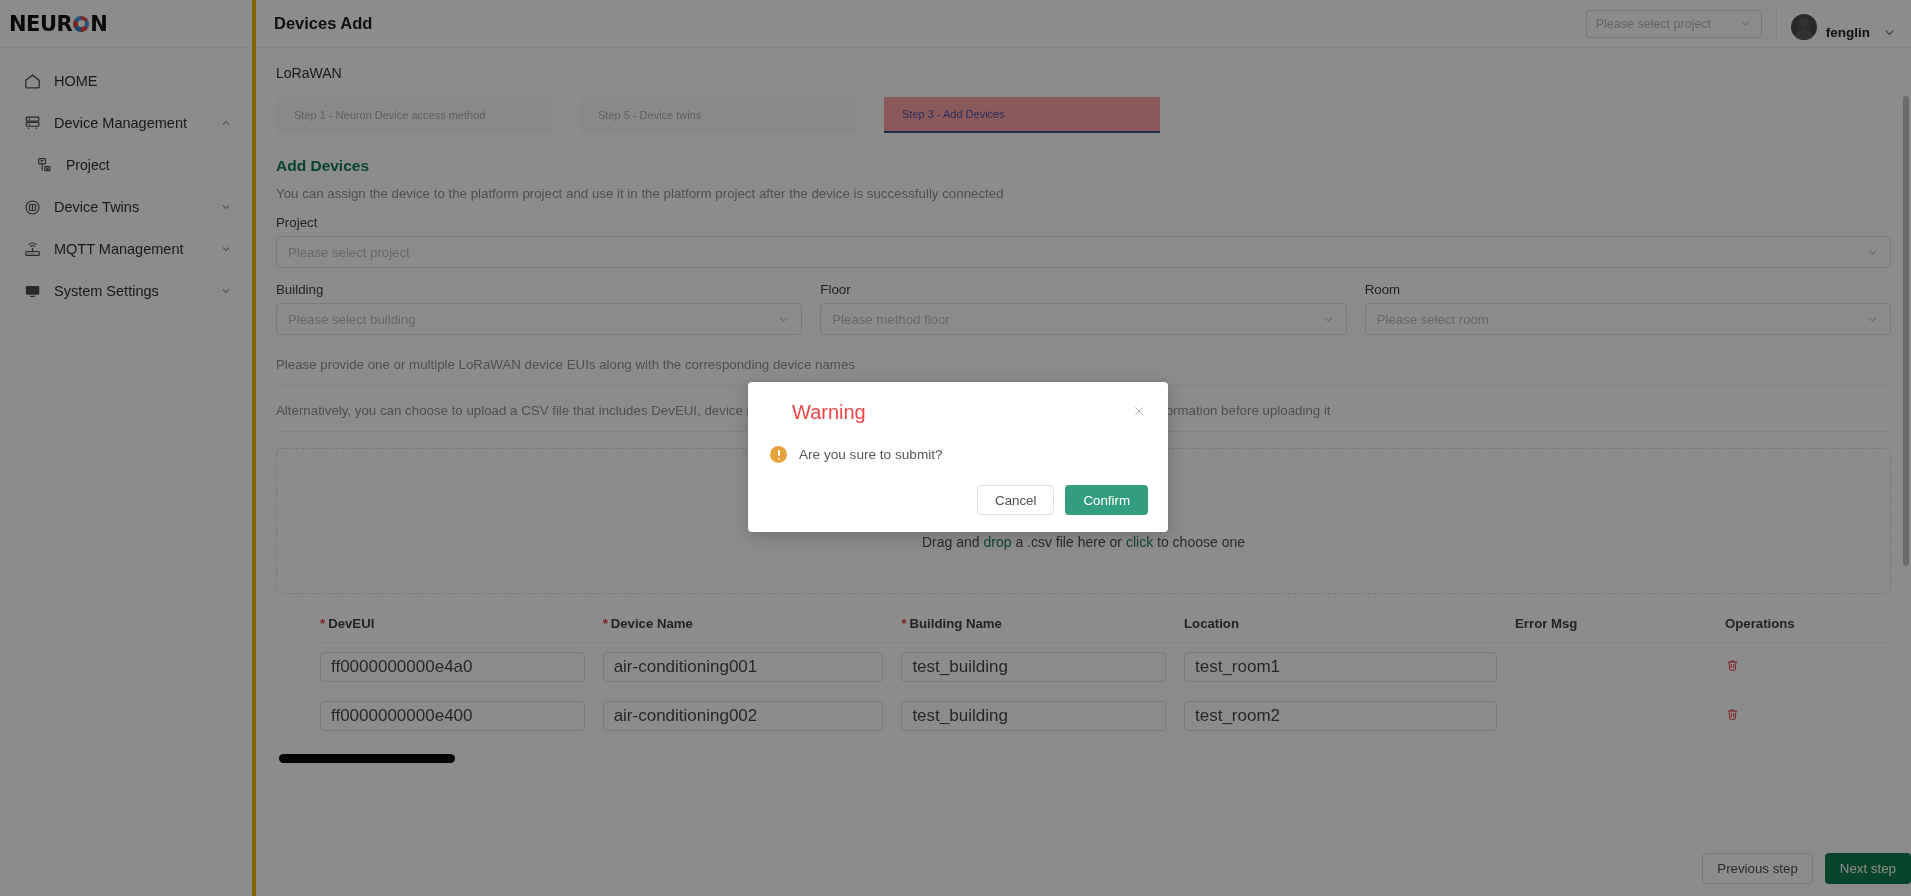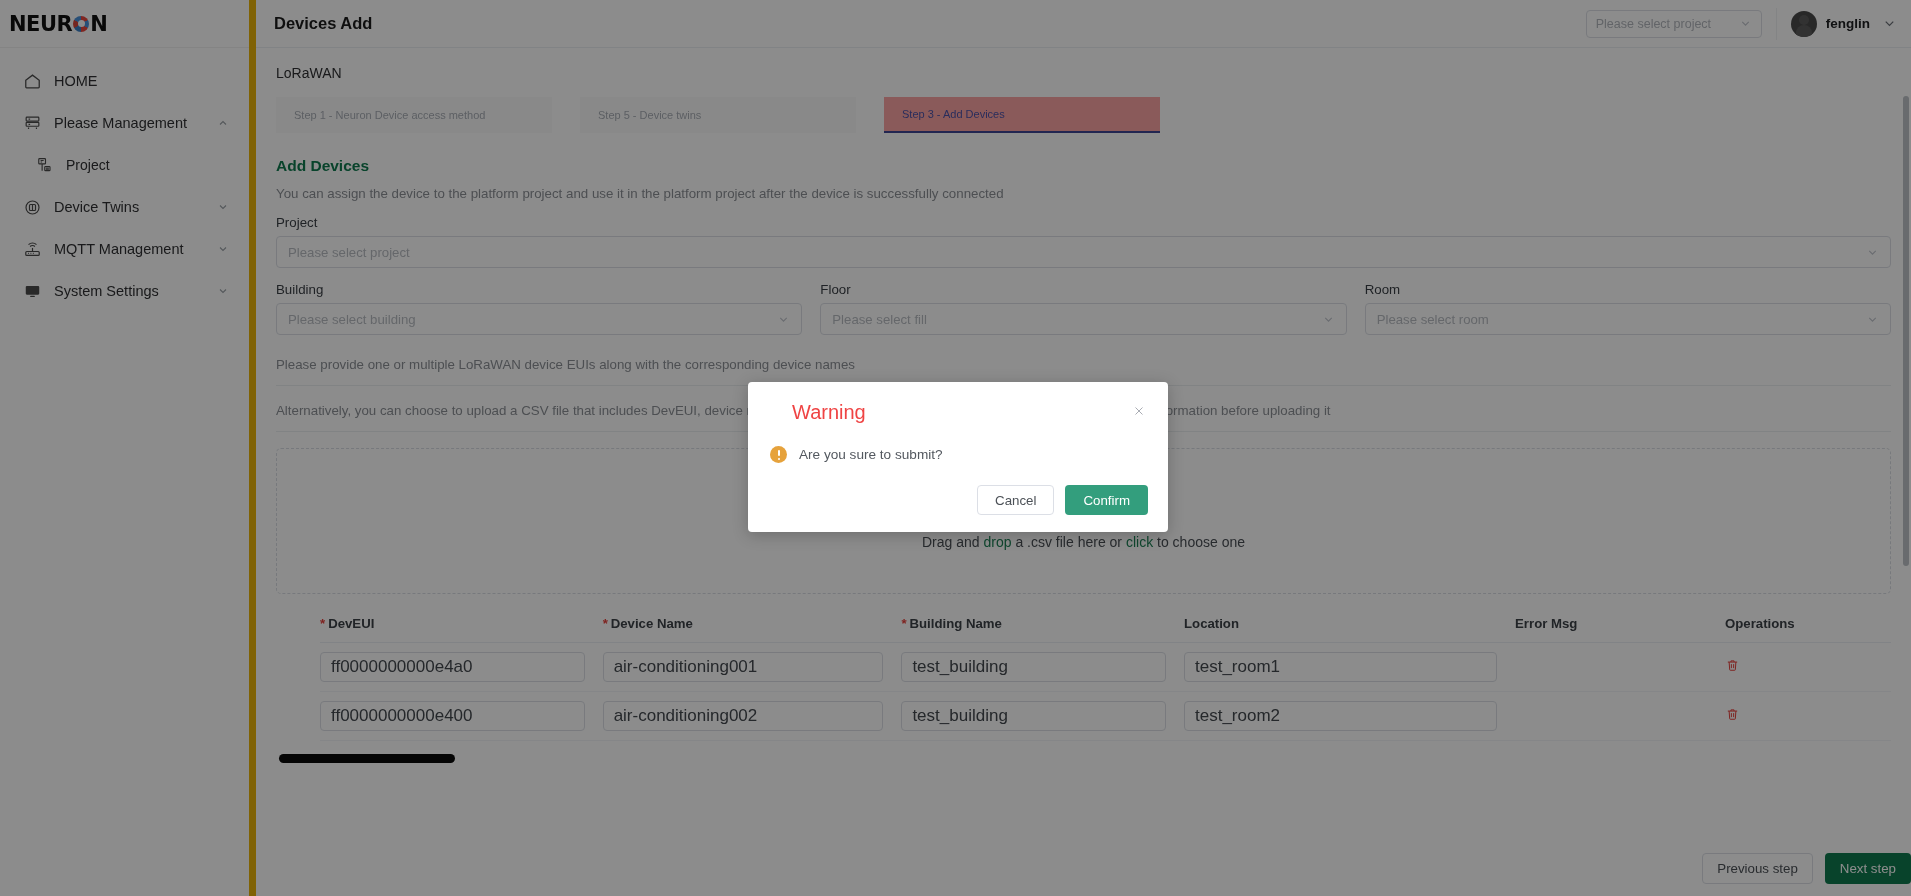--- a/index.html
+++ b/index.html
@@ -21,21 +21,21 @@
     position: absolute; inset: 0;
     background: rgba(0,0,0,0.45);
     z-index: 500;
   }
 
   
   .sidebar {
     width: 256px; height: 896px;
     flex: 0 0 256px;
     background: #ffffff;
-    border-right: 7px solid #eab308;
+    border-right: 4px solid #eab308;
     position: relative;
   }
   .logo-wrap {
     height: 48px;
     display: flex; align-items: center;
     padding-left: 9px;
     border-bottom: 1px solid #f0f0f0;
   }
   .logo {
     font-family: "DejaVu Sans", sans-serif;
@@ -113,21 +113,21 @@
     width: 176px; height: 28px;
     border: 1px solid #dcdfe6; border-radius: 4px;
     display: flex; align-items: center;
     padding: 0 9px;
     font-size: 12.5px; color: #b3b7bd;
     cursor: pointer;
     margin-right: 14px;
   }
   .proj-select .cv { margin-left: auto; color: #c0c4cc; display:flex; }
   .user-box {
-    display: flex; align-items: center;
+    display: flex; align-items: flex-end;
     cursor: pointer;
     padding-left: 14px;
     border-left: 1px solid #eef0f3;
     height: 32px;
   }
   .avatar {
     width: 26px; height: 26px; border-radius: 50%;
     background: #4a4a4a;
     margin-right: 9px;
     position: relative; overflow: hidden;
@@ -397,21 +397,21 @@
 
       <div class="nav-item">
         <span class="ic">
           <svg viewBox="0 0 24 24" width="19" height="19" fill="none" stroke="currentColor" stroke-width="1.5">
             <rect x="4" y="4" width="16" height="5" rx="1"></rect>
             <rect x="4" y="10.5" width="16" height="5" rx="1"></rect>
             <path d="M7 17v2M17 17v2"></path>
             <path d="M7 6.5h2M7 13h2"></path>
           </svg>
         </span>
-        <span class="lbl">Please Management</span>
+        <span class="lbl">Device Management</span>
         <span class="chev">
           <svg viewBox="0 0 24 24" fill="none" stroke="currentColor" stroke-width="2.2">
               <path d="M6 15l6-6 6 6"></path>
             </svg>
         </span>
       </div>
 
       <div class="nav-item sub">
         <span class="ic">
           <svg viewBox="0 0 24 24" width="18" height="18" fill="none" stroke="currentColor" stroke-width="1.5">
@@ -542,21 +542,21 @@
               <span class="cv">
                 <svg viewBox="0 0 24 24" width="13" height="13" fill="none" stroke="currentColor" stroke-width="2">
                     <path d="M6 9l6 6 6-6"></path>
                   </svg>
               </span>
             </div>
           </div>
           <div class="col">
             <div class="field-label">Floor</div>
             <div class="select-box">
-              <span>Please select fill</span>
+              <span>Please method floor</span>
               <span class="cv">
                 <svg viewBox="0 0 24 24" width="13" height="13" fill="none" stroke="currentColor" stroke-width="2">
                     <path d="M6 9l6 6 6-6"></path>
                   </svg>
               </span>
             </div>
           </div>
           <div class="col">
             <div class="field-label">Room</div>
             <div class="select-box">

